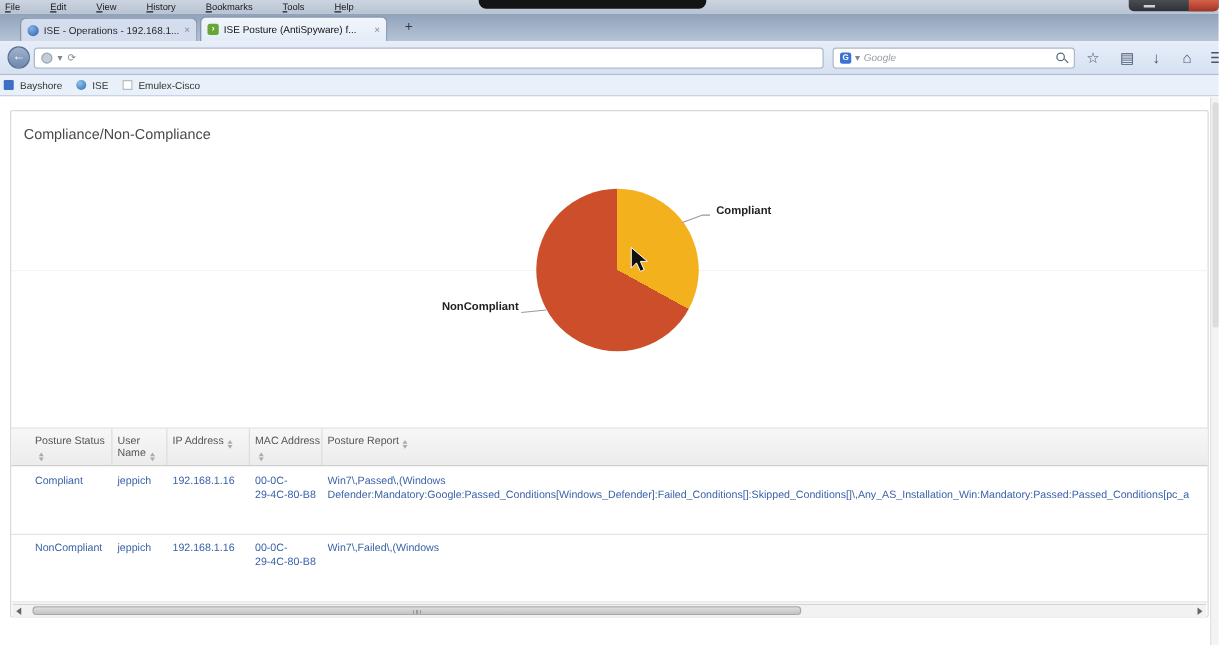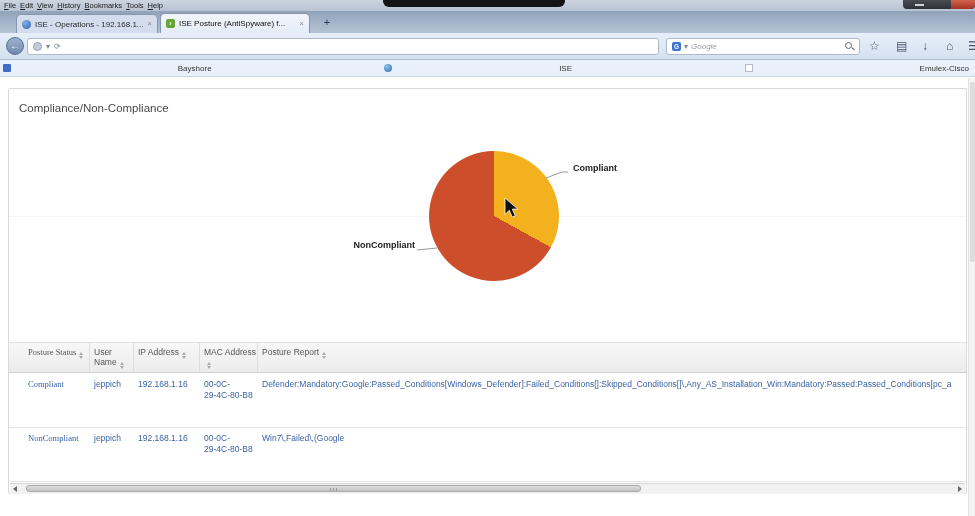--- a/index.html
+++ b/index.html
@@ -2,21 +2,21 @@
 <html><head>
 <meta charset="utf-8">
 <style>
   * { margin:0; padding:0; box-sizing:border-box; }
   html,body { width:975px; height:516px; overflow:hidden; }
   body { font-family:"Liberation Sans", sans-serif; background:#fff; position:relative; }
   .abs { position:absolute; }
 
   
   .menubar { left:0; top:0; width:975px; height:11px; background:linear-gradient(#ccd4e0,#b8c3d3);
-             display:flex; align-items:center; gap:4px; padding-left:4px; font-size:7.5px; color:#1c1c1c; }
+             display:flex; align-items:center; gap:24px; padding-left:4px; font-size:7.5px; color:#1c1c1c; }
   .menu-item { display:inline-block; cursor:default; }
   .menu-item::first-letter { text-decoration:underline; }
   .top-dark { left:383px; top:0; width:182px; height:7px; background:#141414; border-radius:0 0 6px 6px; z-index:9; }
   .win-controls { left:903px; top:0; width:72px; height:9px; background:linear-gradient(#4a4d52,#2e3136);
                   border-radius:0 0 4px 4px; z-index:9; }
   .win-min { position:absolute; left:12px; top:4px; width:9px; height:2px; background:#cfd3d8; }
   .win-close { position:absolute; right:0; top:0; width:24px; height:9px; border-radius:0 0 4px 0;
                background:linear-gradient(#d4614a,#a33325); }
 
   .tabbar { left:0; top:11px; width:975px; height:22px; background:linear-gradient(#90a2ba,#b6c3d6); }
@@ -45,21 +45,21 @@
                border-radius:3px; display:flex; align-items:center; padding:0 5px; gap:3px; font-size:8px; }
   .g-icon { width:9px; height:9px; border-radius:2px; background:#3b73d1; color:#fff; font-size:6.5px; font-weight:bold;
             line-height:9px; text-align:center; flex:0 0 auto; }
   .search-text { flex:1; font-style:italic; color:#9aa0a8; }
   .lens { width:9px; height:9px; position:relative; flex:0 0 auto; }
   .lens::before { content:""; position:absolute; left:0; top:0; width:5px; height:5px; border:1.4px solid #5c6a7d; border-radius:50%; }
   .lens::after { content:""; position:absolute; left:5.5px; top:5.5px; width:3.5px; height:1.4px; background:#5c6a7d; transform:rotate(45deg); }
   .tb-icon { position:absolute; top:4px; color:#47556b; font-size:12px; line-height:18px; }
 
   .bookmarksbar { left:0; top:60px; width:975px; height:17px; background:#eaf0f9; border-bottom:1px solid #c9d3e2;
-                  display:flex; align-items:center; gap:5px; padding-left:3px; font-size:8px; color:#333;justify-content:space-between; }
+                  display:flex; align-items:center; gap:5px; padding-left:3px; font-size:8px; color:#333; }
   .bm-folder { width:8px; height:8px; border-radius:1px; background:#3f6fc4; color:#fff; font-size:6px; line-height:8px; text-align:center; }
   .bm-globe { width:8px; height:8px; border-radius:50%; background:radial-gradient(circle at 35% 30%, #8cc0ea, #2f6fb0); }
   .bm-empty { width:8px; height:8px; border:1px solid #b5bcc6; background:#fff; }
   .bm-label { margin-right:6px; }
 
   
   .content { left:0; top:78px; width:975px; height:515px; background:#fff; }
   .panel { position:absolute; left:8px; top:10px; width:959px; height:406px; background:#fff;
            border:1px solid #d9d9d9; border-radius:2px; }
   .panel-title { position:absolute; left:10px; top:13px; font-size:11.5px; color:#4a4a4a; }
@@ -73,21 +73,21 @@
 
   
   .tbl-header { position:absolute; left:0; top:253px; width:100%; height:31px;
                 background:linear-gradient(#f7f7f7,#ececec); border-top:1px solid #e2e2e2; border-bottom:1px solid #cfcfcf;
                 display:flex; padding-left:19px; font-size:8.5px; color:#555; }
   .tbl-row { position:absolute; left:0; width:100%; height:54px; display:flex; padding-left:19px;
              font-size:8.5px; color:#3a62a8; line-height:10.5px; }
   .row1 { top:285px; border-bottom:1px solid #e4e4e4; }
   .row2 { top:339px; border-bottom:1px solid #e4e4e4; }
   .c { padding-top:5px; overflow:hidden; }
-  .c1 { width:61px;font-family:Liberation Serif, serif; }
+  .c1 { width:61px; }
   .c2 { width:44px; } .c3 { width:66px; } .c4 { width:58px; } .c5 { flex:1; }
   .c2,.c3,.c4,.c5 { border-left:1px solid transparent; padding-left:4px; }
   .tbl-header .c2,.tbl-header .c3,.tbl-header .c4,.tbl-header .c5 { border-left:1px solid #ddd; }
   .tbl-header .c { padding-top:4px; }
   .nowrapline { white-space:nowrap; overflow:hidden; }
   .sort { display:inline-flex; flex-direction:column; gap:1px; margin-left:3px; }
   .sort i { width:0; height:0; border-left:2.5px solid transparent; border-right:2.5px solid transparent; display:block; }
   .sort .up { border-bottom:3px solid #aaa; }
   .sort .dn { border-top:3px solid #aaa; }
 
@@ -204,34 +204,35 @@
 
     <div class="tbl-row row1">
       <div class="c c1">Compliant</div>
       <div class="c c2">jeppich</div>
       <div class="c c3">192.168.1.16</div>
       <div class="c c4">
         <div class="nowrapline">00-0C-</div>
         <div class="nowrapline">29-4C-80-B8</div>
       </div>
       <div class="c c5">
+        <div class="nowrapline">Win7\,Passed\,(Windows</div>
         <div class="nowrapline">Defender:Mandatory:Google:Passed_Conditions[Windows_Defender]:Failed_Conditions[]:Skipped_Conditions[]\,Any_AS_Installation_Win:Mandatory:Passed:Passed_Conditions[pc_a</div>
       </div>
     </div>
 
     <div class="tbl-row row2">
       <div class="c c1">NonCompliant</div>
       <div class="c c2">jeppich</div>
       <div class="c c3">192.168.1.16</div>
       <div class="c c4">
         <div class="nowrapline">00-0C-</div>
         <div class="nowrapline">29-4C-80-B8</div>
       </div>
       <div class="c c5">
-        <div class="nowrapline">Win7\,Failed\,(Google</div>
+        <div class="nowrapline">Win7\,Failed\,(Windows</div>
       </div>
     </div>
 
     <div class="hscroll">
       <span class="hs-arrow hs-left"></span>
       <div class="hs-thumb">
         <span class="hs-grip"></span>
       </div>
       <span class="hs-arrow hs-right"></span>
     </div>

